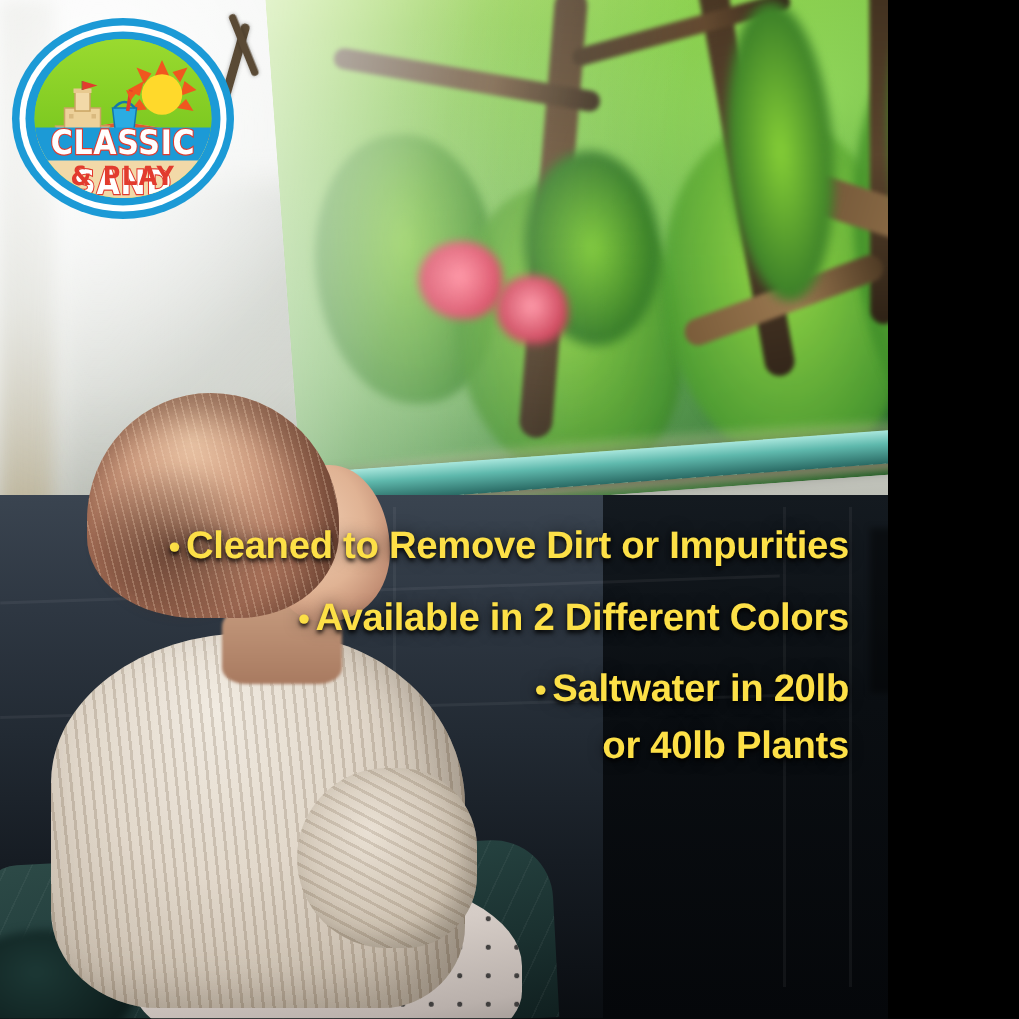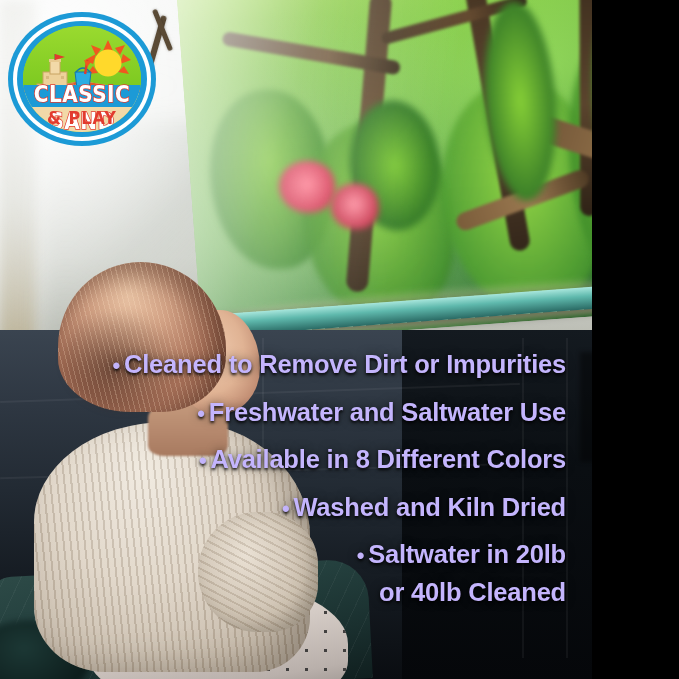--- a/index.html
+++ b/index.html
@@ -259,21 +259,21 @@
     transform:scaleY(1.1);
   }
 
   
   .bullets{
     position:absolute;right:26px;top:352px;width:470px;
     text-align:right;
   }
   .bullet-line{
     display:block;
-    color:#c4b5fd;
+    color:#fde047;
     font-family:"Liberation Sans", sans-serif;
     font-weight:bold;
     font-size:25.5px;
     line-height:1.0;
     letter-spacing:-0.2px;
     margin-bottom:22px;
     text-shadow:0 2px 3px rgba(0,0,0,.85), 0 0 10px rgba(0,0,0,.5);
     white-space:nowrap;
   }
   .bullet-line .dot{
@@ -407,20 +407,18 @@
       </svg>
 
       <div class="logo-band"></div>
       <div class="logo-t1">CLASSIC SAND</div>
       <div class="logo-t2">&amp; PLAY</div>
     </div>
   </div>
 
   <div class="bullets" id="bullets">
       <div class="bullet-line"><span class="dot">•</span><span>Cleaned to Remove Dirt or Impurities</span></div>
-      <div class="bullet-line"><span class="dot">•</span><span>Freshwater and Saltwater Use</span></div>
-      <div class="bullet-line"><span class="dot">•</span><span>Available in 8 Different Colors</span></div>
-      <div class="bullet-line"><span class="dot">•</span><span>Washed and Kiln Dried</span></div>
+      <div class="bullet-line"><span class="dot">•</span><span>Available in 2 Different Colors</span></div>
       <div class="bullet-line"><span class="dot">•</span><span>Saltwater in 20lb</span></div>
-      <div class="bullet-line cont">or 40lb Cleaned</div>
+      <div class="bullet-line cont">or 40lb Plants</div>
     </div>
 
 </div>
 
 </body></html>

